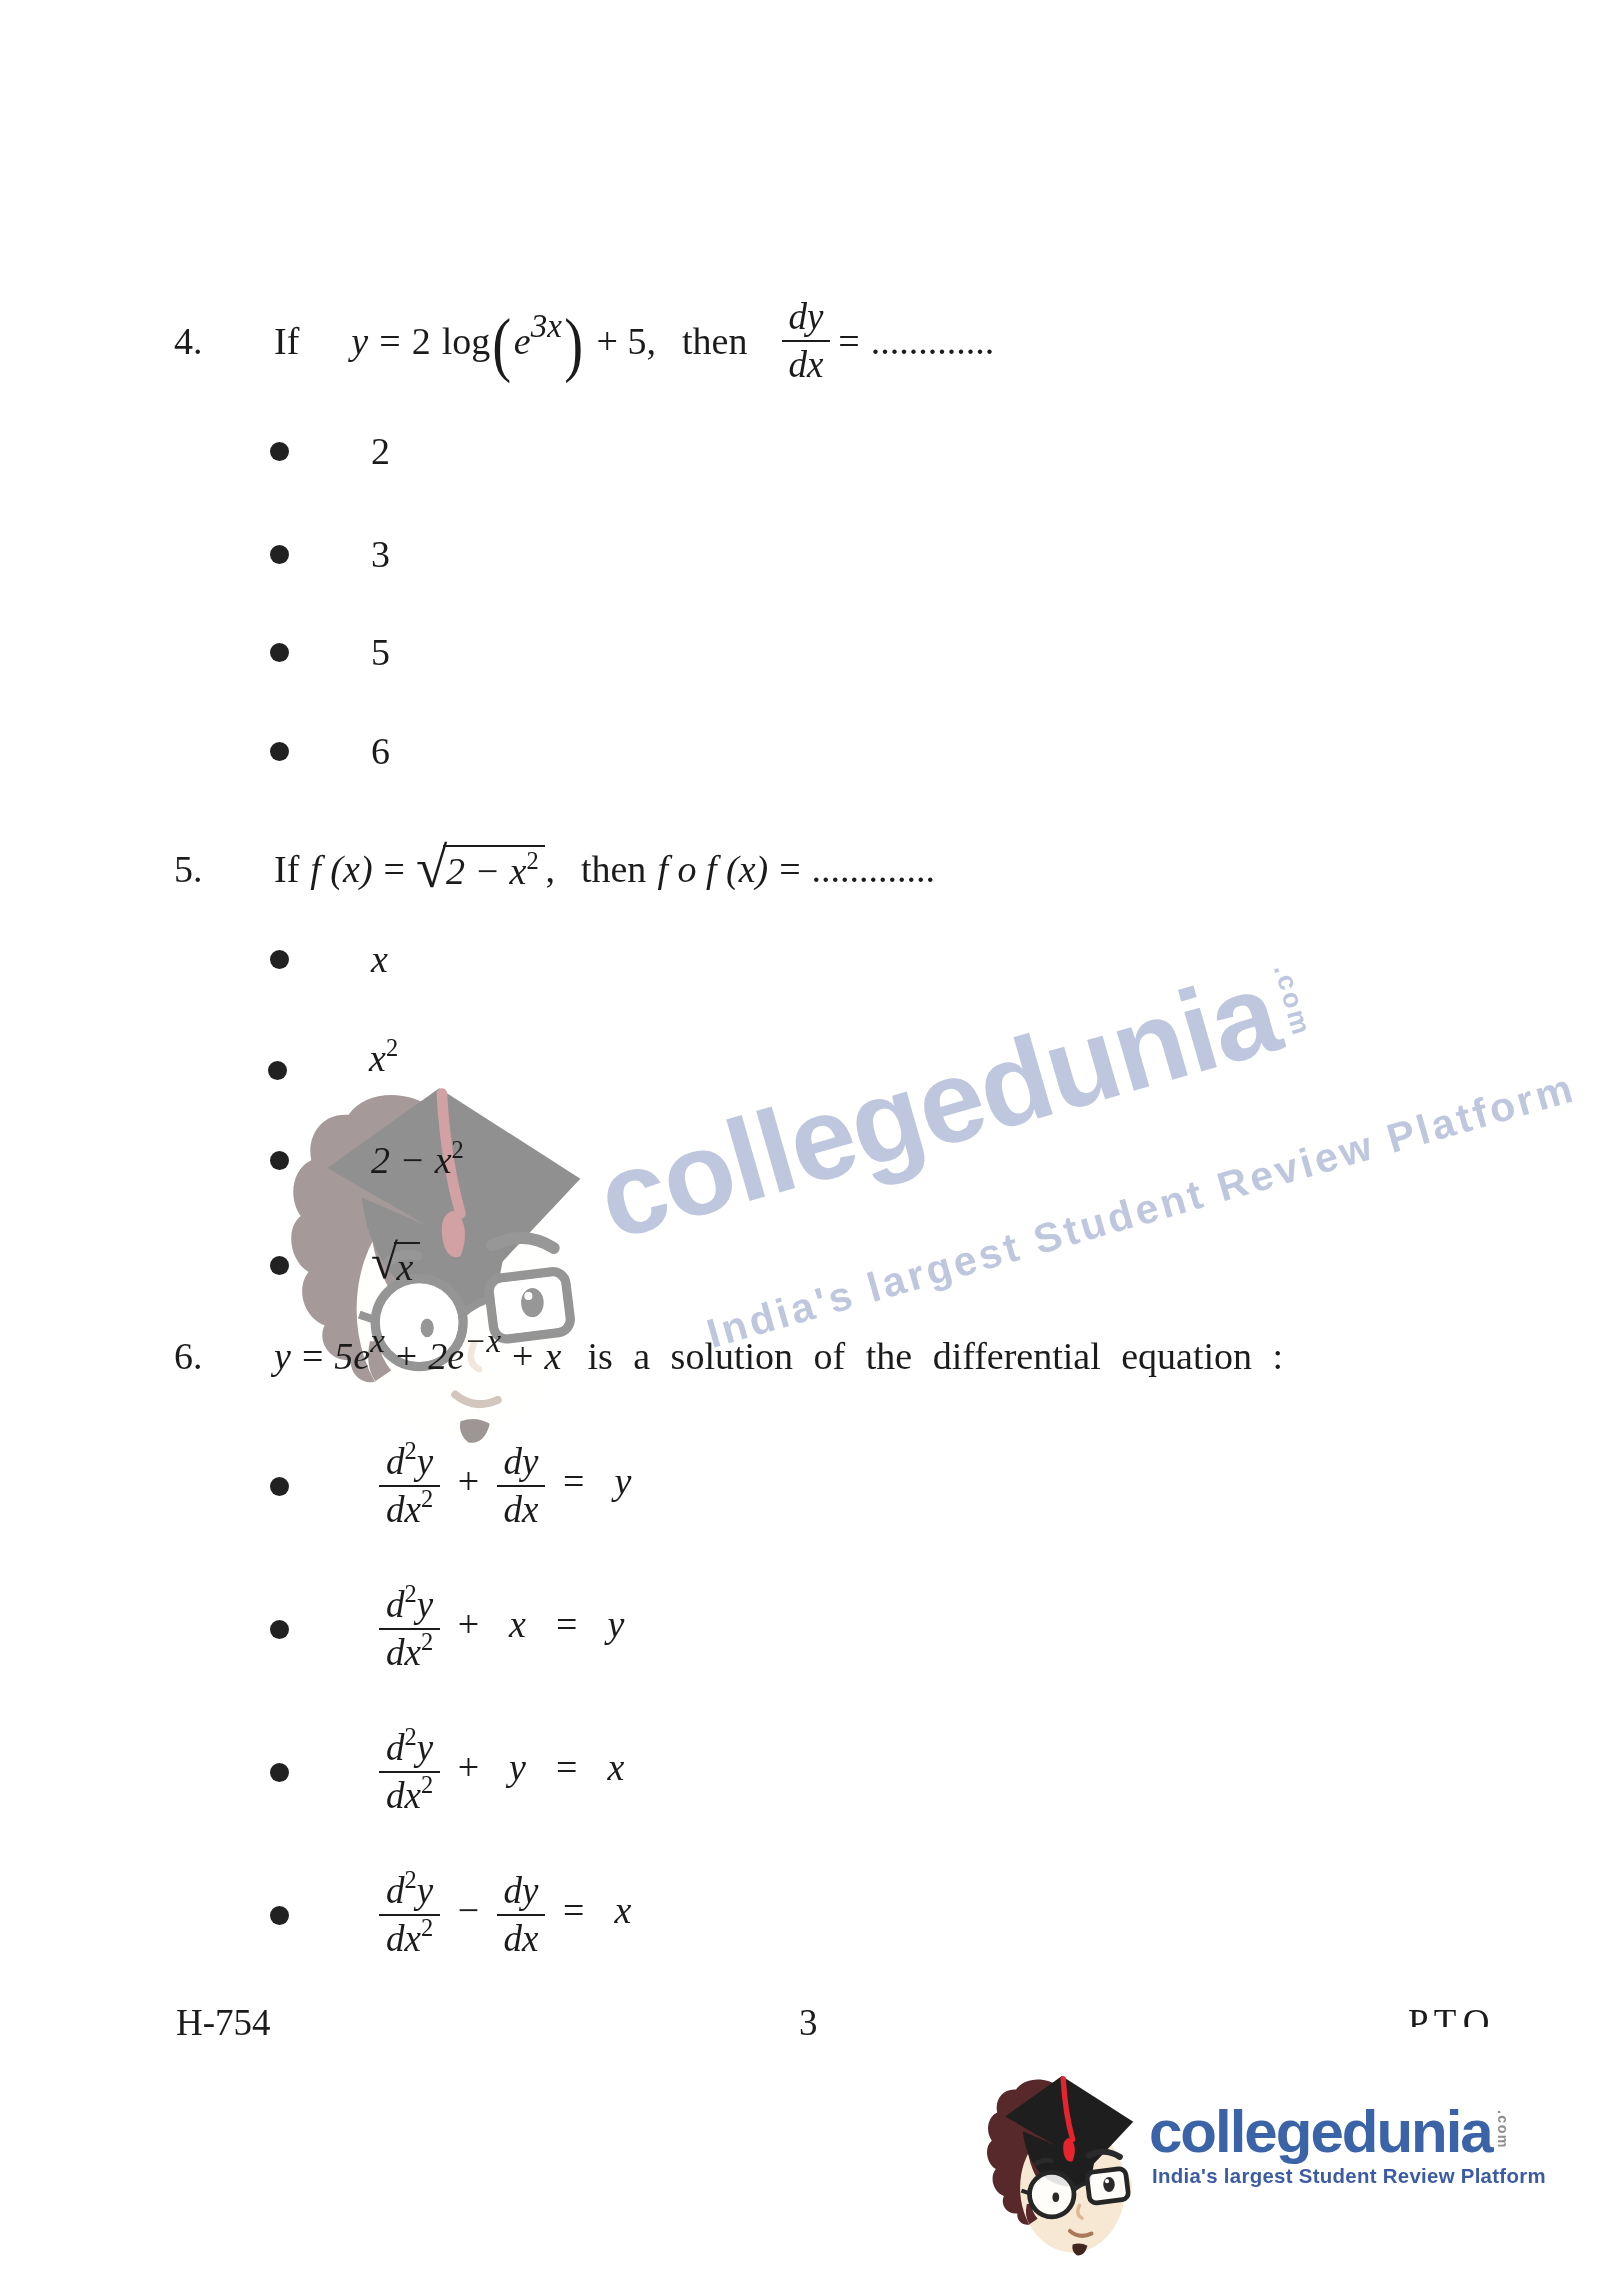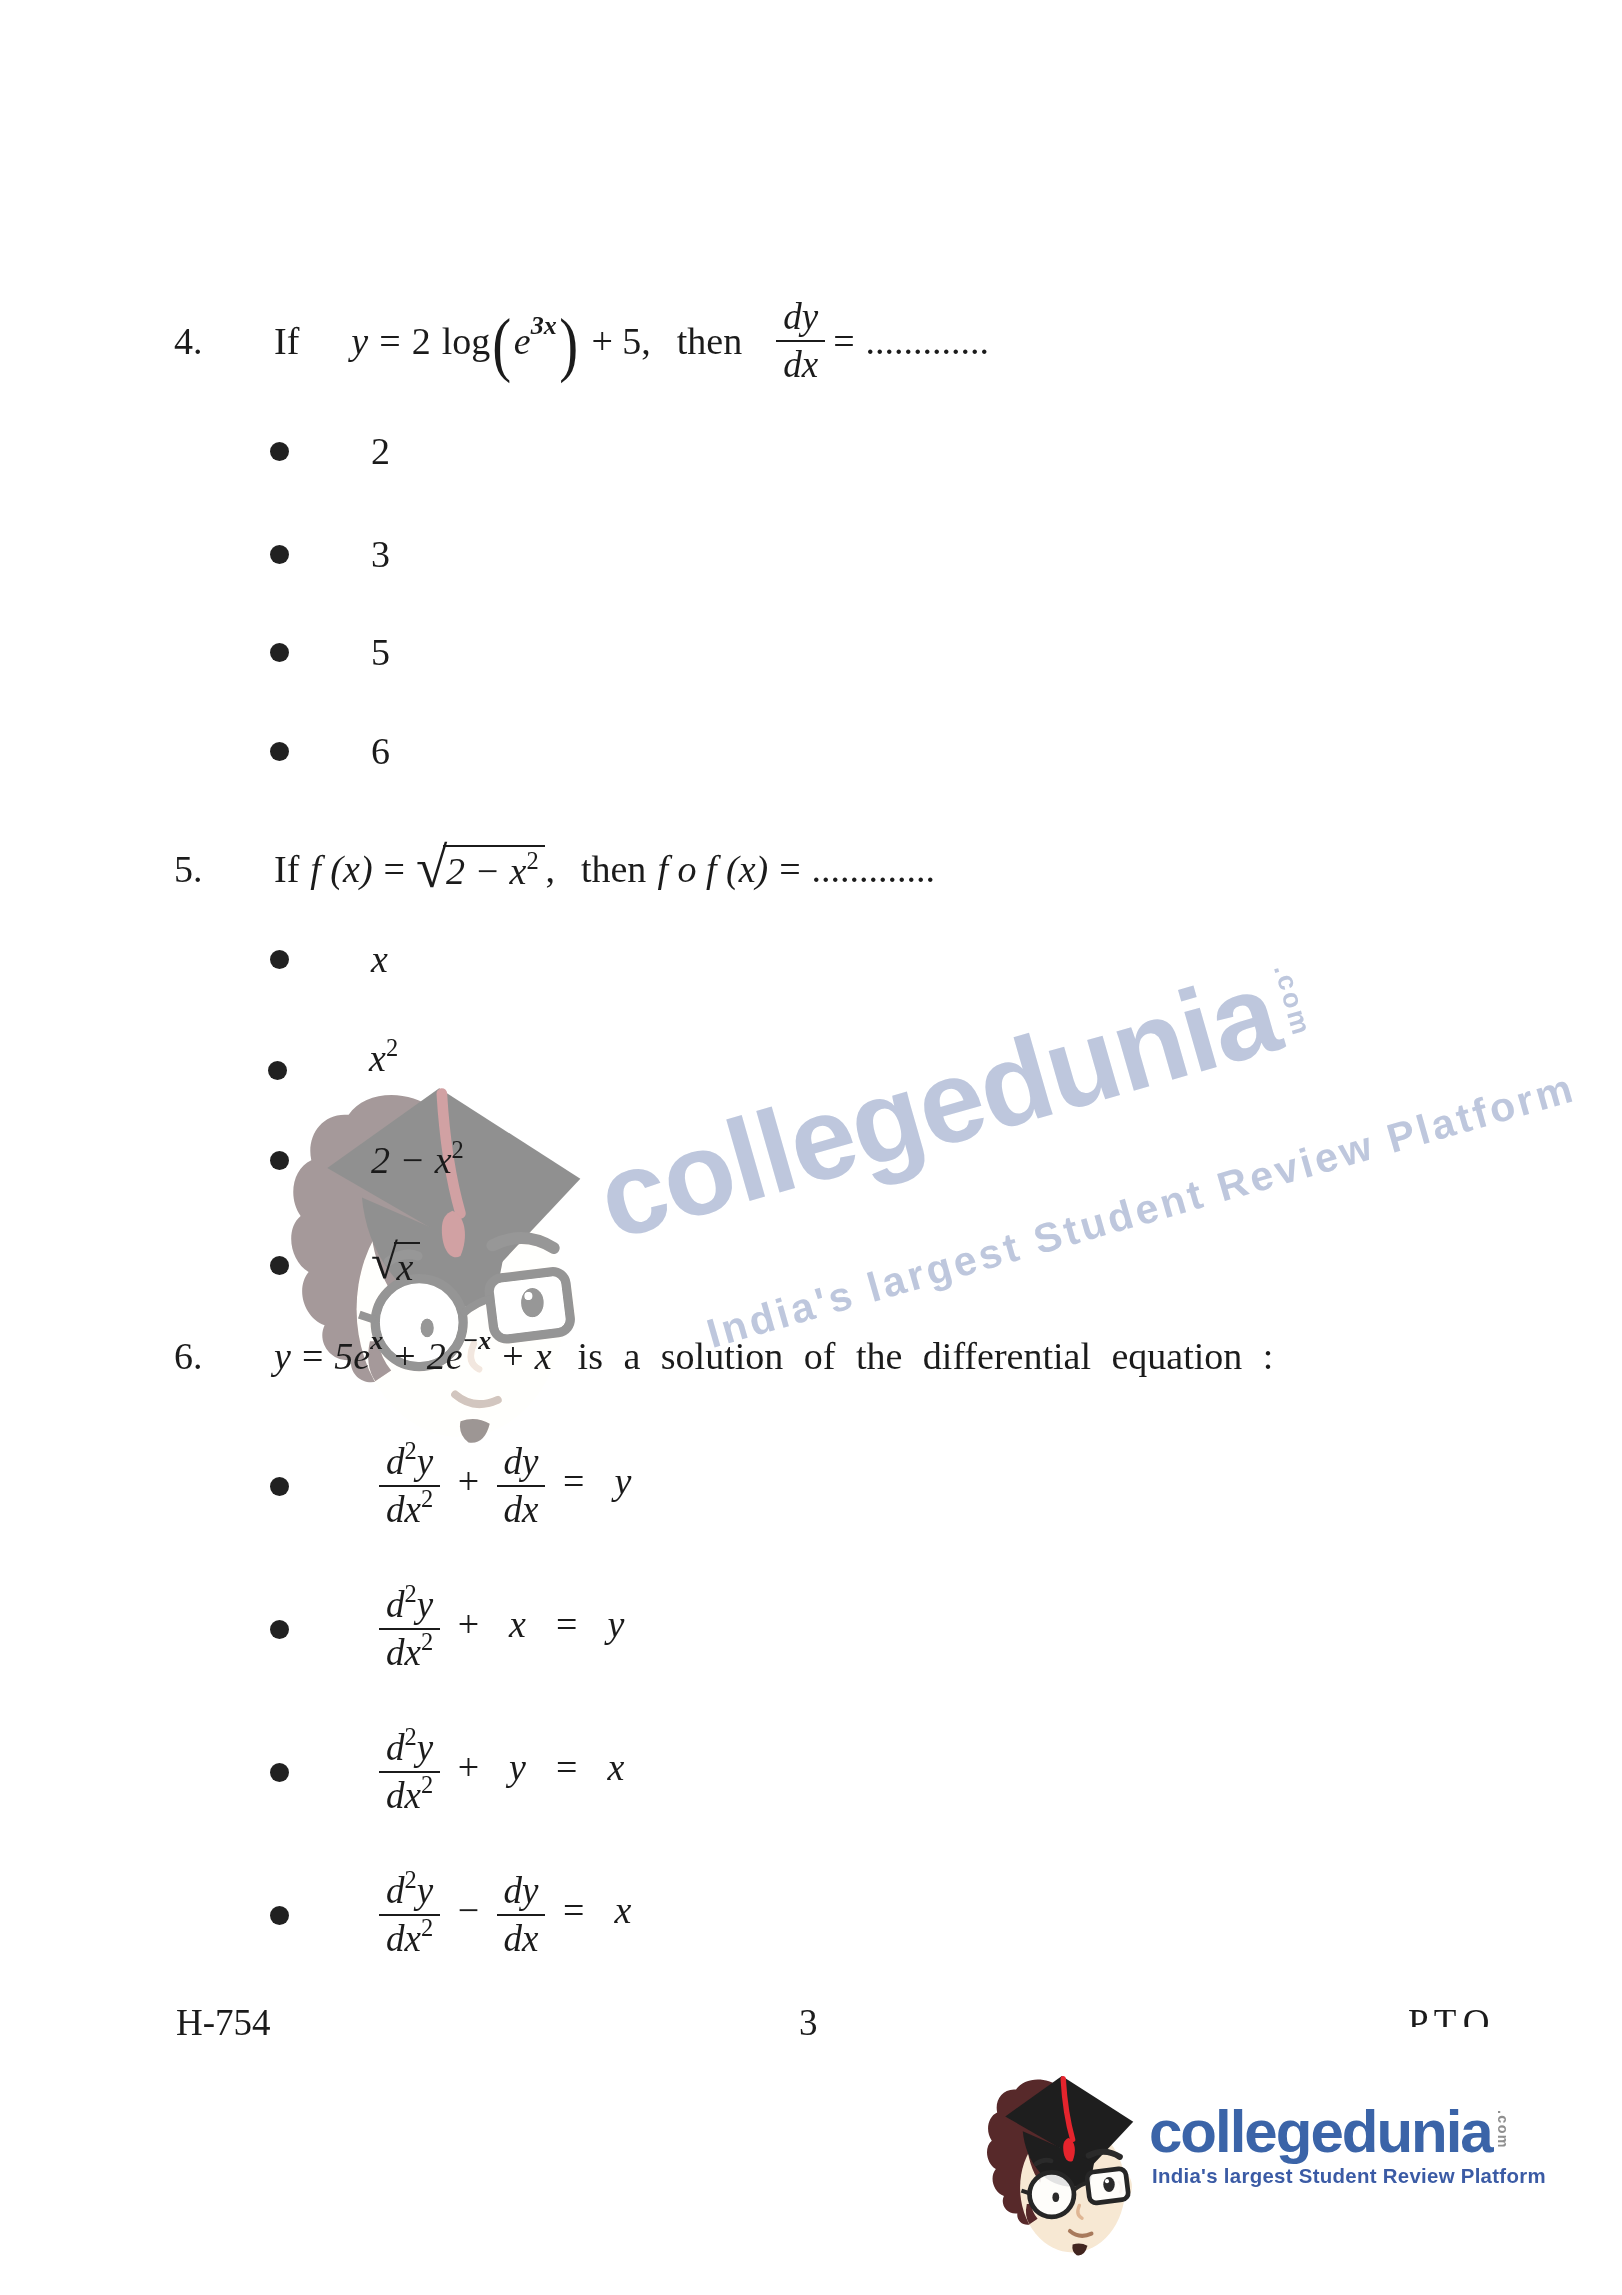--- a/index.html
+++ b/index.html
@@ -8,21 +8,21 @@
     position:relative; width:1622px; height:2295px;
     background:#ffffff; overflow:hidden;
     font-family:"Liberation Serif", serif; color:#1b1b1b;
   }
   .abs { position:absolute; }
   .it { font-style:italic; }
   .qline { display:flex; align-items:center; font-size:38px; white-space:nowrap; }
   .qnum { display:inline-block; width:100px; }
   .sp { display:inline-block; width:26px; }
   .smsp { display:inline-block; width:11px; }
-  .supx { font-size:26px; position:relative; top:-15px; font-style:italic;font-weight:bold; }
+  .supx { font-size:33px; position:relative; top:-15px; font-style:italic; }
   .supn { font-size:24.5px; position:relative; top:-15px; }
   .bigparen { font-size:71px; font-weight:400; line-height:0; position:relative; top:2.7px;
               display:inline-block; transform:scaleX(.8); }
   .frac { display:inline-flex; flex-direction:column; align-items:flex-start; vertical-align:middle;
           font-size:37px; line-height:1.08; margin:0 8.2px; }
   .frac .num { padding:0 6.8px 2.7px; border-bottom:2.7px solid #1b1b1b; }
   .frac .den { padding:2.7px 6.8px 0; }
   .root { display:inline-flex; align-items:flex-start; }
   .rad-sign { font-size:57px; line-height:.82; font-weight:400; }
   .rad-body { border-top:2.7px solid #1b1b1b; padding:1.4px 6.8px 0 2.7px; margin-left:-4.1px; }

